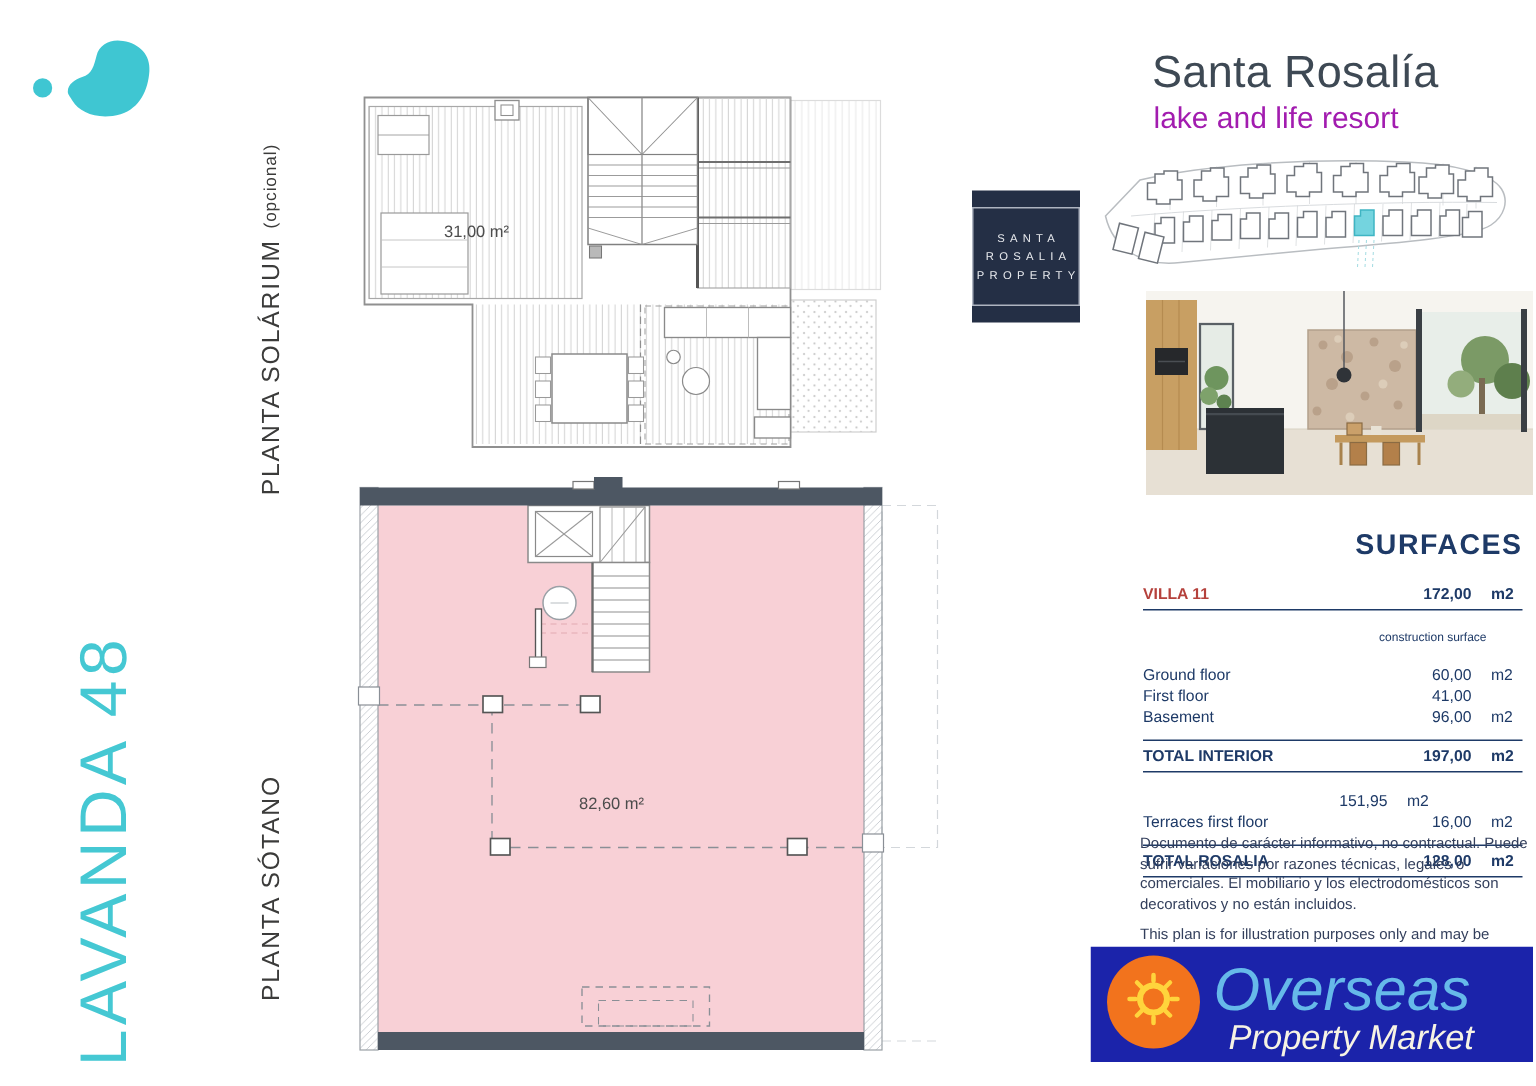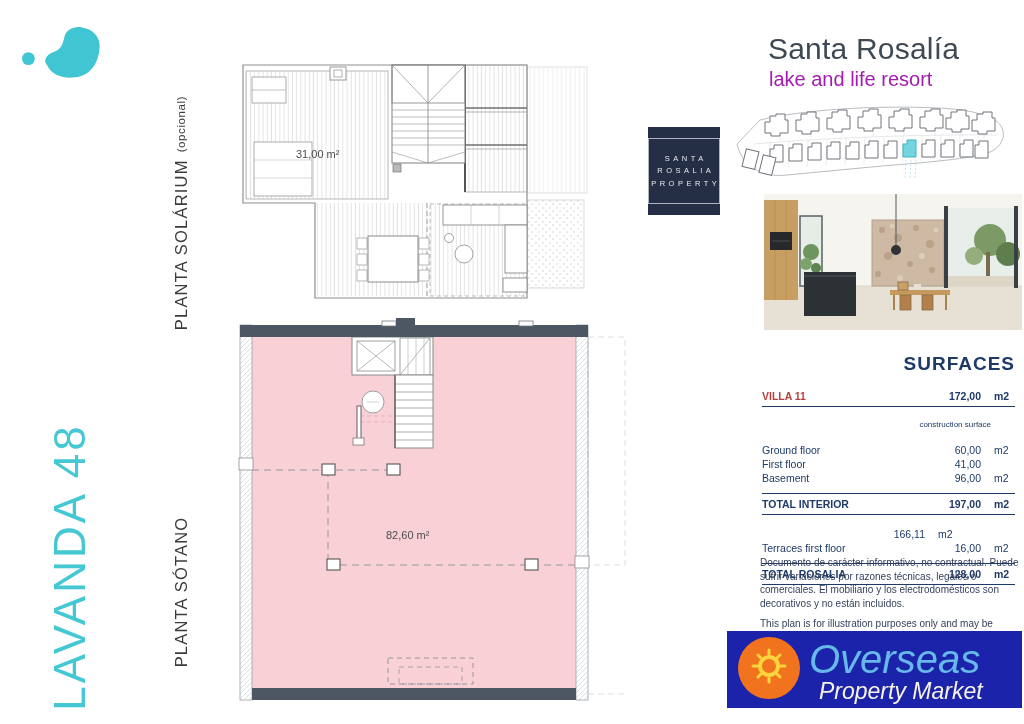--- a/index.html
+++ b/index.html
@@ -372,21 +372,21 @@
 
     <div class="gap8"></div>
     <div class="surf-row surf-total">
       <span>TOTAL INTERIOR</span>
       <span class="val">197,00</span>
       <span class="unit">m2</span>
     </div>
 
     <div class="gap12"></div>
     <div class="surf-row">
-      <span class="val">166,11</span>
+      <span class="val">151,95</span>
       <span class="unit">m2</span>
     </div>
     <div class="surf-row">
       <span>Terraces first floor</span>
       <span class="val">16,00</span>
       <span class="unit">m2</span>
     </div>
 
     <div class="gap8"></div>
     <div class="surf-row surf-total">

